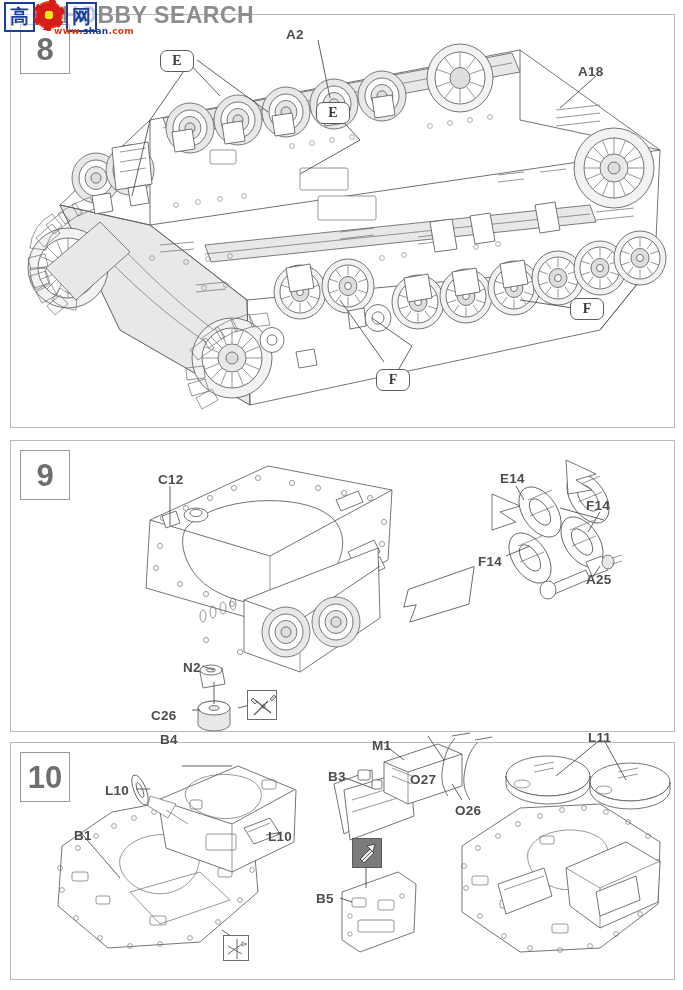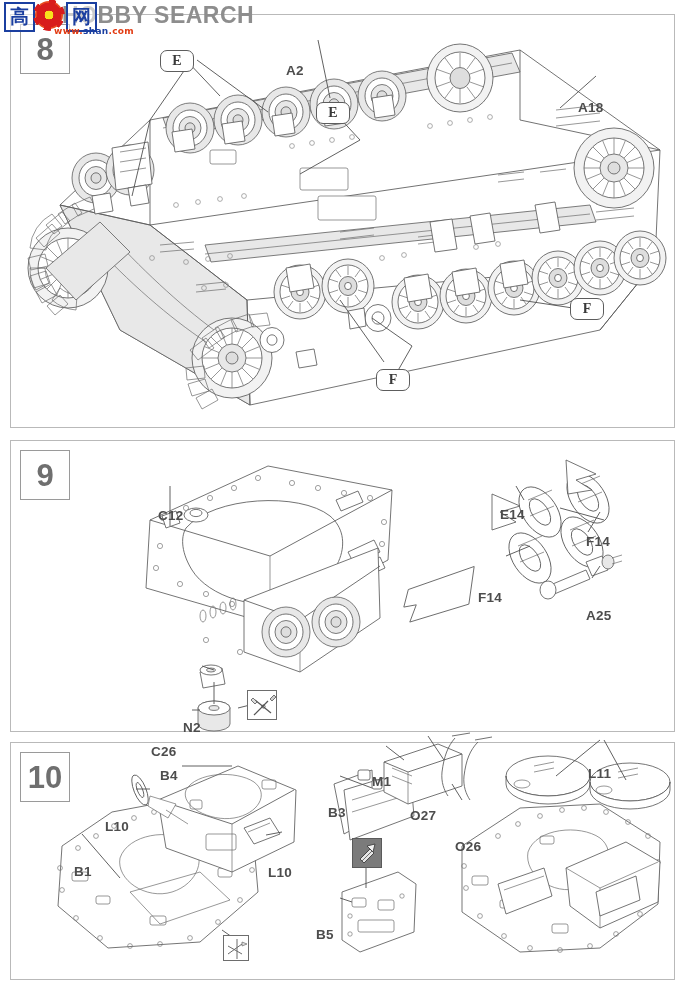--- a/index.html
+++ b/index.html
@@ -56,21 +56,21 @@
     font-size:31px;font-weight:bold;color:#6f6f6f;line-height:1;
     font-family:"Liberation Sans",sans-serif;z-index:12;
   }
   #stepbox-8 {left:20px;top:24px;}
   #stepbox-9 {left:20px;top:450px;}
   #stepbox-10{left:20px;top:752px;}
 
   
   .lbl{
     position:absolute;font-size:13.5px;font-weight:bold;color:#4d4d4d;
-    font-family:"Liberation Sans",sans-serif;white-space:nowrap;z-index:20;letter-spacing:.2px;margin-top:36px;
+    font-family:"Liberation Sans",sans-serif;white-space:nowrap;z-index:20;letter-spacing:.2px;
   }
   .sprue{
     position:absolute;z-index:20;border:1.4px solid #5d5d5d;border-radius:7px;background:#fff;
     min-width:34px;height:22px;display:flex;align-items:center;justify-content:center;
     font-size:14px;font-weight:bold;color:#3a3a3a;font-family:"Liberation Serif",serif;
     padding:0 6px;box-sizing:border-box;
   }
   .iconbox{
     position:absolute;z-index:20;border:1.3px solid #6d6d6d;background:#fff;box-sizing:border-box;
   }
@@ -607,21 +607,21 @@
   <div class="sprue" style="left:160px;top:50px">E</div>
   <div class="sprue" style="left:316px;top:102px">E</div>
   <div class="sprue" style="left:570px;top:298px">F</div>
   <div class="sprue" style="left:376px;top:369px">F</div>
 
   <div class="lbl" style="left:158px;top:472px">C12</div>
   <div class="lbl" style="left:500px;top:471px">E14</div>
   <div class="lbl" style="left:586px;top:498px">F14</div>
   <div class="lbl" style="left:478px;top:554px">F14</div>
   <div class="lbl" style="left:586px;top:572px">A25</div>
-  <div class="lbl" style="left:183px;top:684px">N2</div>
+  <div class="lbl" style="left:183px;top:660px">N2</div>
   <div class="lbl" style="left:151px;top:708px">C26</div>
 
   <div class="iconbox" style="left:247px;top:690px;width:30px;height:30px">
     <svg viewBox="0 0 30 30" width="30" height="30" style="position:absolute">
       <path d="M6,24 L20,10" stroke="#555" stroke-width="1.2" fill="none"></path>
       <path d="M22,8 l4,-4 2,2 -4,4 z" fill="#ccc" stroke="#555" stroke-width=".8"></path>
       <path d="M7,9 L23,22" stroke="#555" stroke-width="1.2" fill="none"></path>
       <path d="M5,7 l-2,2 4,4 2,-2 z" fill="#ddd" stroke="#555" stroke-width=".8"></path>
       <circle cx="15.5" cy="15.5" r="1.6" fill="none" stroke="#555" stroke-width=".9"></circle>
     </svg>

